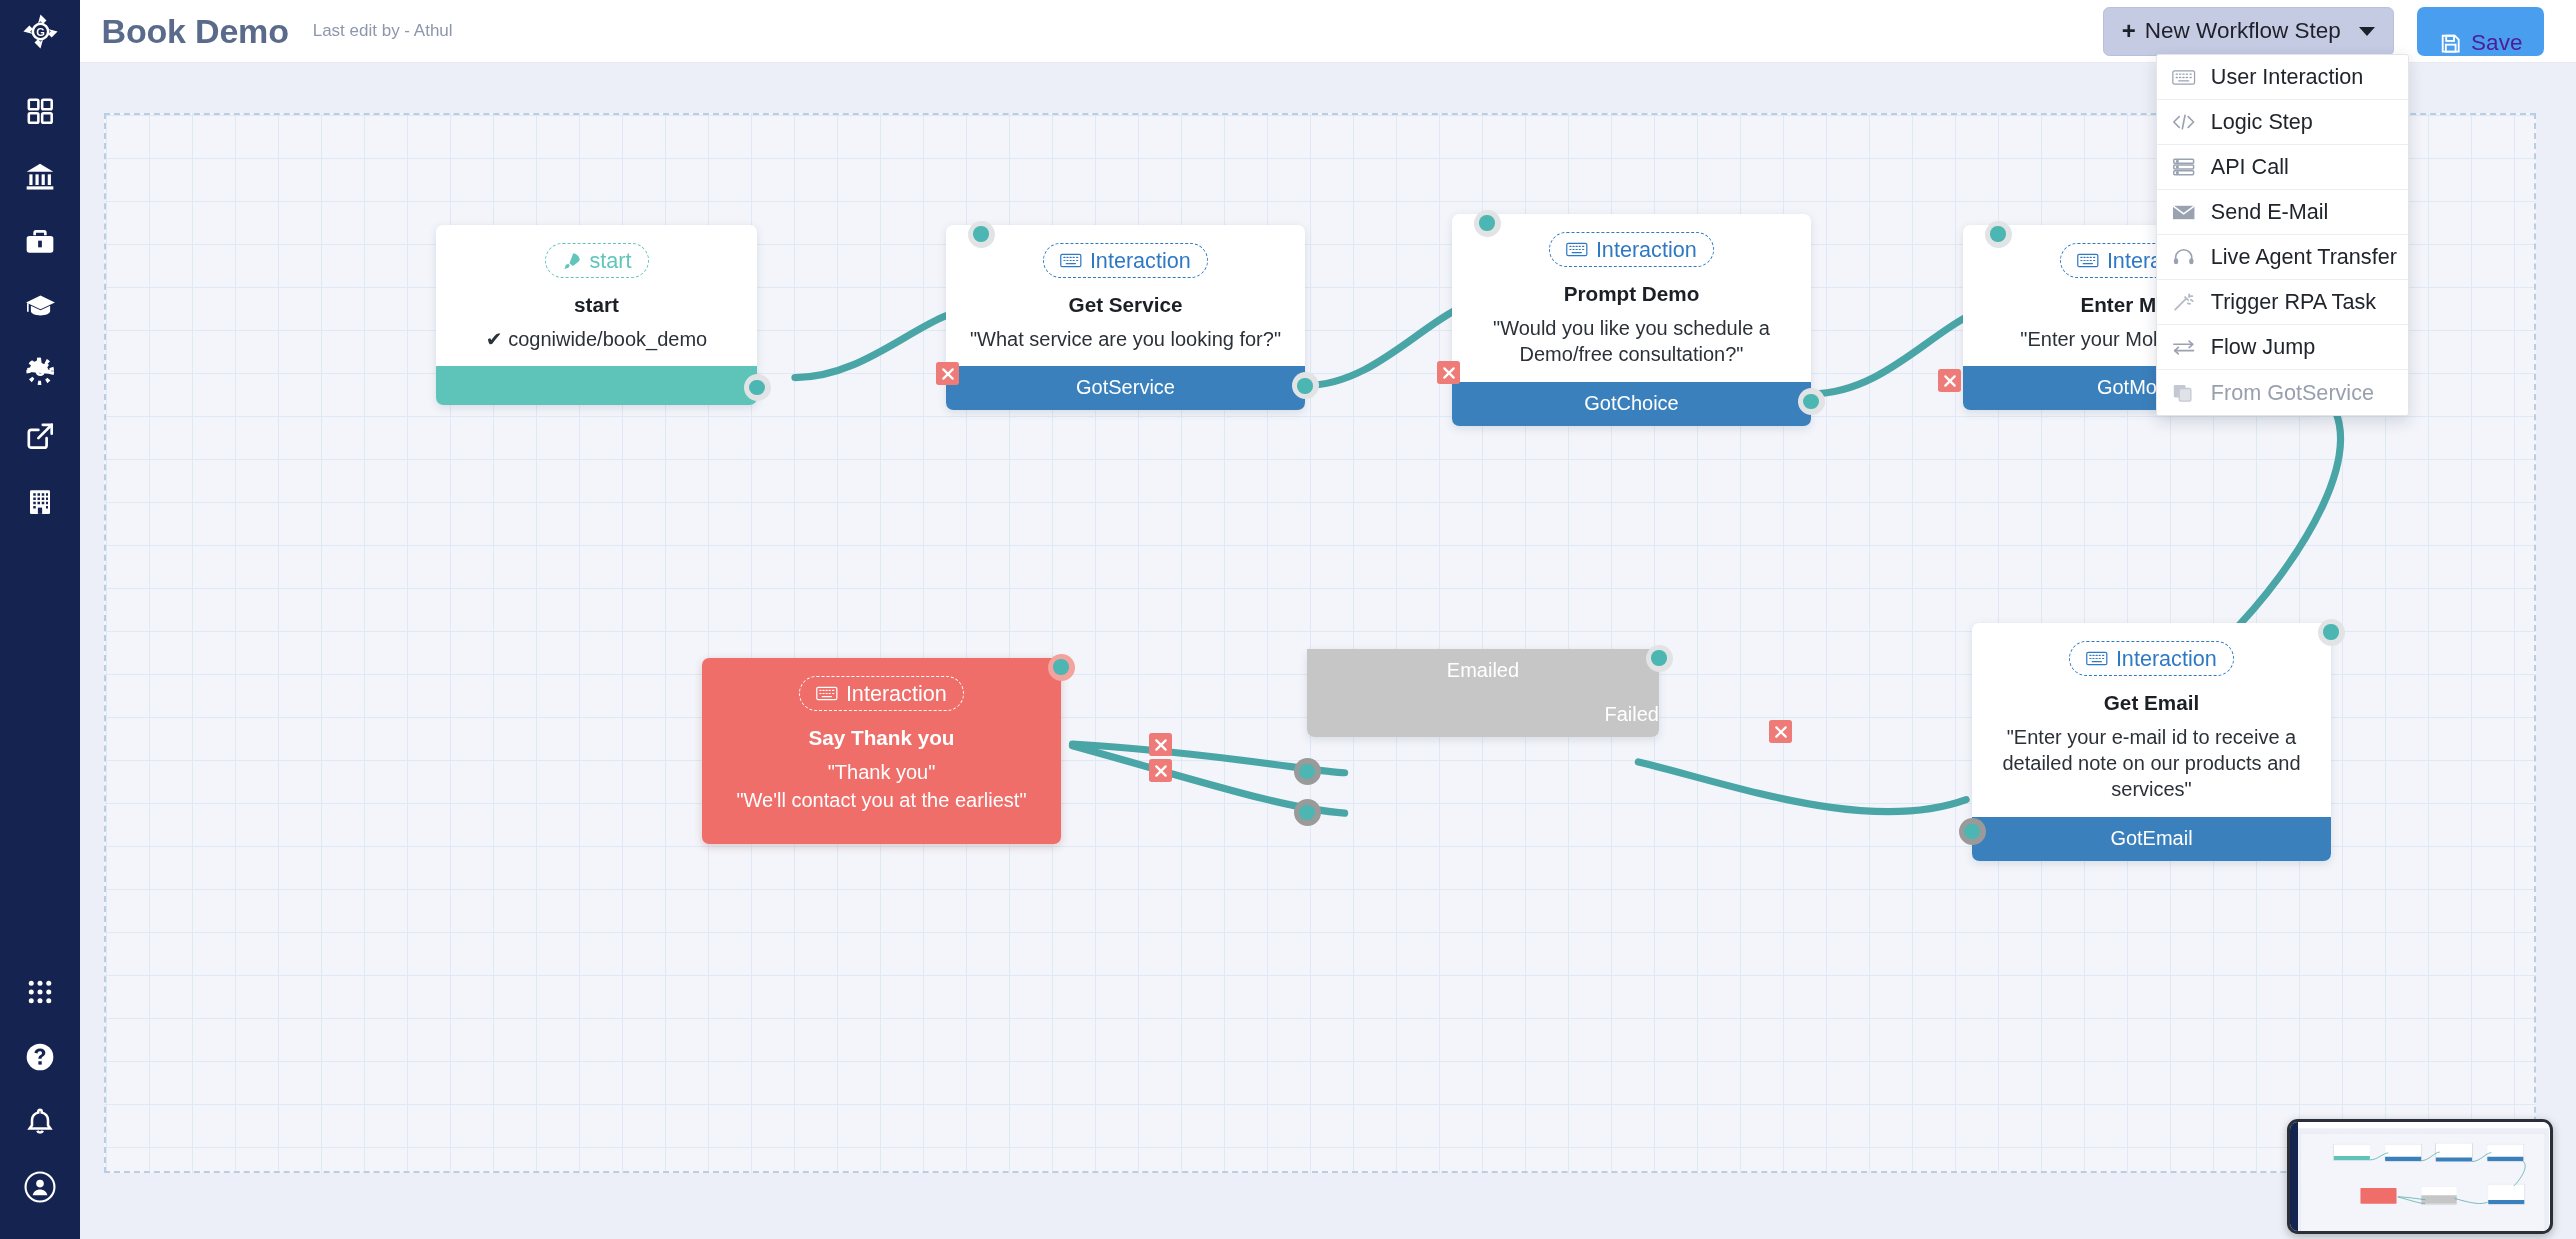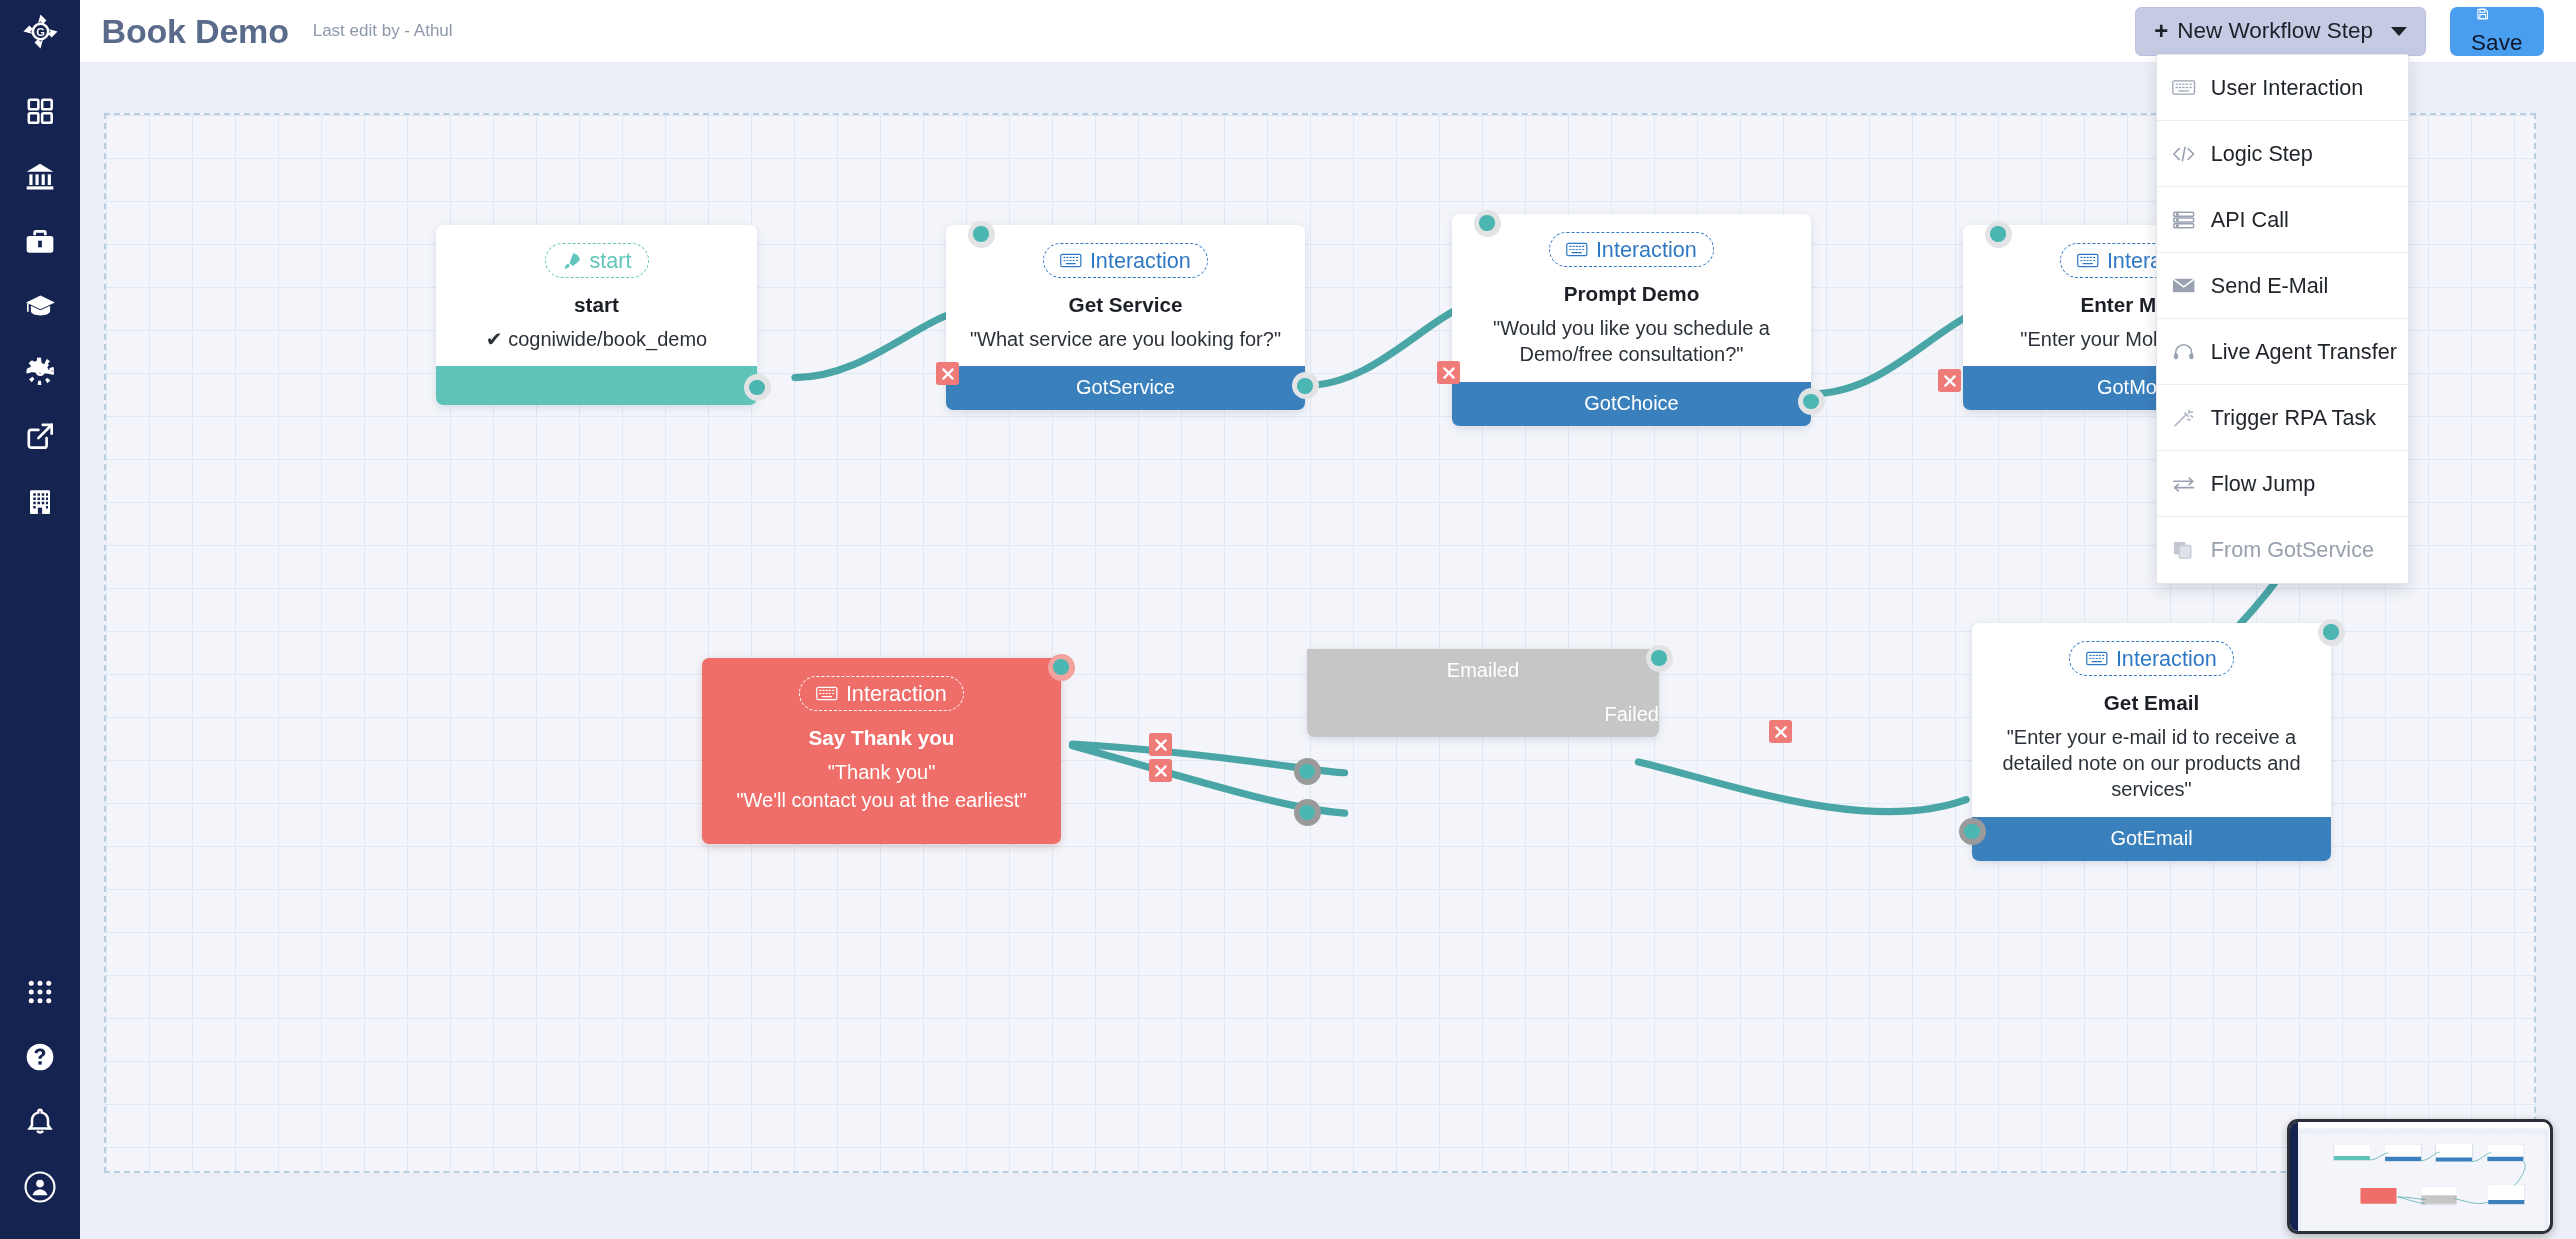--- a/index.html
+++ b/index.html
@@ -65,39 +65,38 @@
   #btn-new-step .caret {
     width: 0; height: 0;
     border-left: 8px solid transparent; border-right: 8px solid transparent;
     border-top: 9px solid #1d2129;
     margin-left: 9px;
   }
   #btn-save {
     height: 49px; margin-left: 23.4px; margin-right: 32px;
     background: #4a9ef0; border: none; border-radius: 7.2px;
     padding: 0 21.6px;
-    display: flex; align-items: flex-start; gap: 9px;
-    font-size: 22.5px; color: #0f172a;
+    display: flex; align-items: flex-end; gap: 9px;
+    font-size: 22.5px; color: #4c1d95;
     cursor: pointer;
-    flex-direction: column;
   }
 
   
   #dropdown {
     position: absolute;
     left: 2156px; top: 54px;
     width: 253px;
     background: #ffffff;
     border: 0.9px solid #e3e5ea;
     border-radius: 2.7px;
     box-shadow: 0 5.4px 16px rgba(20,30,60,.14);
     z-index: 70;
   }
   .dd-item {
-    height: 66px;
+    height: 45px;
     display: flex; align-items: center;
     padding-left: 14.4px; gap: 14.4px;
     font-size: 21.6px; color: #20242b;
     border-bottom: 0.9px solid #ebedf1;
     cursor: pointer;
   }
   .dd-item:last-child { border-bottom: none; }
   .dd-item.disabled { color: #98a0ae; cursor: default; }
   .dd-ico { width: 25px; display: flex; align-items: center; justify-content: center; color: #9aa2b1; }
 

